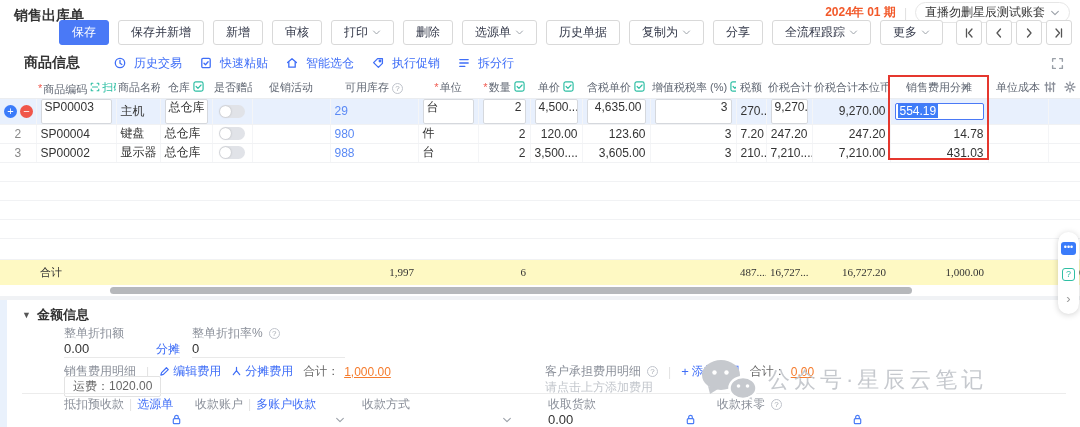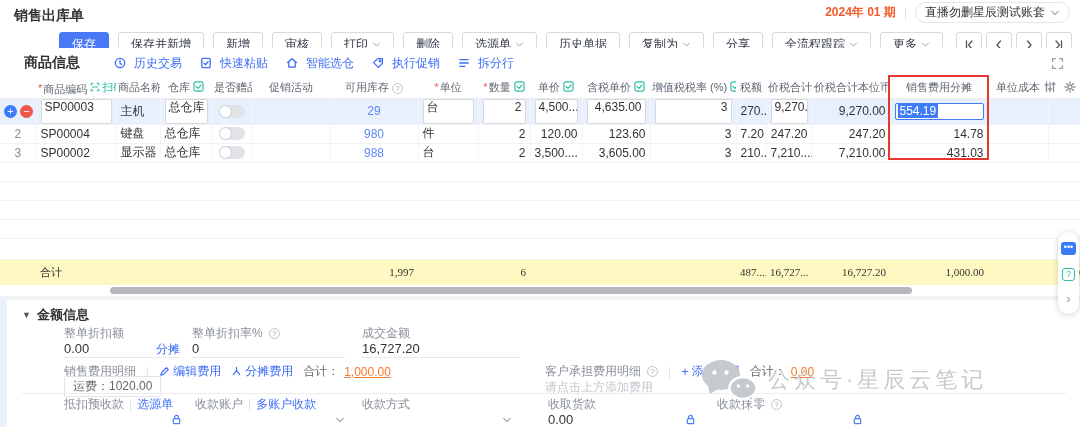--- a/index.html
+++ b/index.html
@@ -7,42 +7,42 @@
   body { font-family:"Liberation Sans","DejaVu Sans",sans-serif; background:#f0f2f5; color:#333; }
   .page { position:relative; width:1080px; height:427px; }
 
   
   .tophdr { position:absolute; left:0; top:0; width:1080px; height:48px; background:#fff; }
   .doc-title { position:absolute; left:14px; top:7px; font-size:14px; font-weight:bold; color:#333; }
   .env { position:absolute; right:10px; top:2px; display:flex; align-items:center; gap:8px; font-size:12px; }
   .env .period { color:#f2592a; font-weight:bold; }
   .env .sep { color:#e0e0e0; }
   .env .acct { display:flex; align-items:center; gap:5px; color:#333; border:1px solid #e6e6e6; border-radius:12px; padding:1px 9px; background:#fff; }
-  .toolbar { position:absolute; right:8px; top:32px; display:flex; align-items:flex-start; gap:9px; }
+  .toolbar { position:absolute; right:8px; top:20px; display:flex; align-items:flex-start; gap:9px; }
   .btn { height:25px; display:flex; align-items:center; gap:4px; padding:0 12px; border:1px solid #d9d9d9; border-radius:3px; background:#fff; font-size:12px; color:#333849; white-space:nowrap; cursor:pointer; }
   .btn.primary { background:#4a79f6; border-color:#4a79f6; color:#fff; }
   .navgrp { display:flex; gap:4px; margin-left:4px; }
   .nbtn { width:26px; height:25px; display:flex; align-items:center; justify-content:center; border:1px solid #d9d9d9; border-radius:3px; background:#fff; cursor:pointer; }
   .ic { display:inline-block; vertical-align:-1px; }
   svg.ln { fill:none; stroke:currentColor; stroke-width:1.3; stroke-linecap:round; stroke-linejoin:round; }
 
   
   .card1 { position:absolute; left:0; top:48px; width:1080px; height:248px; background:#fff; }
   .secbar { position:absolute; left:0; top:0; width:100%; height:30px; display:flex; align-items:center; }
   .sec-title { margin-left:24px; font-size:14px; font-weight:bold; color:#333; }
   .seclinks { display:flex; align-items:center; gap:18px; margin-left:34px; }
   .slink { display:flex; align-items:center; gap:8px; color:#3f6ef7; font-size:12px; cursor:pointer; }
   .fsbtn { position:absolute; right:16px; top:8px; color:#9aa0a8; cursor:pointer; }
 
   table.grid { position:absolute; left:0; top:30px; width:1080px; border-collapse:collapse; table-layout:fixed; }
   .grid th { height:20px; font-size:11px; font-weight:normal; color:#5f6672; text-align:center; white-space:nowrap; overflow:hidden; border-bottom:1px solid #ebedf0; padding:0 2px; }
   .grid td { height:19px; font-size:12px; color:#333; white-space:nowrap; overflow:hidden; border-bottom:1px solid #f1f2f4; border-right:1px solid #f4f5f7; padding:0 4px; }
   .grid td.num { text-align:right; }
   .grid tr.sel td { background:#e8f0fd; }
-  .grid td.stock { color:#5b8af5; text-align:center; }
+  .grid td.stock { color:#5b8af5; text-align:left; }
   .req { color:#f05a50; margin-right:1px; }
   .scan { color:#2fbfa4; display:inline-flex; align-items:center; gap:2px; margin-left:3px; }
   .chk { color:#2fbfa4; margin-left:3px; }
   .qi { display:inline-block; width:11px; height:11px; line-height:10px; border:1px solid #c0c4cc; border-radius:50%; color:#a6abb3; font-size:8px; text-align:center; margin-left:3px; }
   .cellbox { display:block; border:1px solid #d5d8dd; background:#fff; border-radius:2px; height:25px; line-height:15px; padding:0 3px; font-size:12px; overflow:hidden; }
   .cellbox.r { text-align:right; }
   .expense-edit { display:flex; align-items:center; border:1px solid #4a79f6; background:#fff; border-radius:2px; height:17px; padding:0 2px; }
   .expense-edit span { background:#3f7df8; color:#fff; font-size:12px; line-height:14px; padding:0 2px; }
   .toggle { width:26px; height:13px; border-radius:7px; background:#e1e3e8; position:relative; margin:0 auto; cursor:pointer; }
   .toggle::after { content:""; position:absolute; left:1px; top:1px; width:11px; height:11px; border-radius:50%; background:#fff; box-shadow:0 0 2px rgba(0,0,0,.25); }
@@ -454,26 +454,20 @@
     </div>
     <div class="fld" style="left:192px; top:26px; width:153px">
       <div class="lbl">
           <span>整单折扣率%</span>
           <span class="qi">?</span>
         </div>
       <div class="val">
           <span class="grow">0</span>
         </div>
     </div>
-    <div class="fld" style="left:362px; top:26px; width:158px">
-      <div class="lbl">成交金额</div>
-      <div class="val">
-          <span class="grow">16,727.20</span>
-        </div>
-    </div>
 
     <div class="expline" style="left:64px; top:63px">
       <span class="lbl2">销售费用明细</span>
       <span class="vsep">|</span>
       <span class="link">
         <svg class="ln ic" width="11" height="11" viewBox="0 0 12 12">
             <path d="M2 10l.8-2.8 5.3-5.3 2 2-5.3 5.3z"></path>
           </svg>
         <span>编辑费用</span>
         </span>

